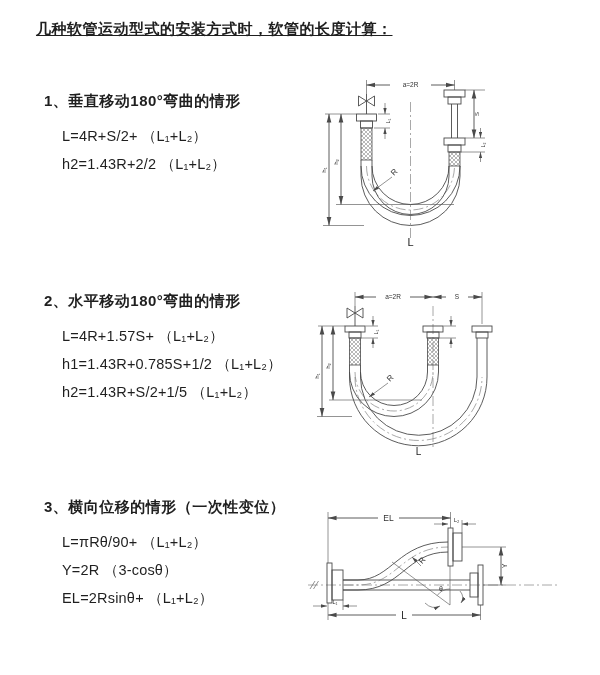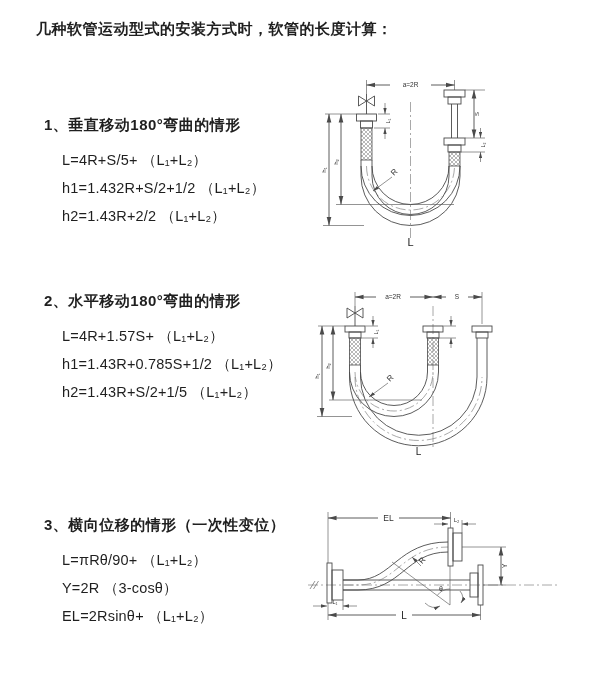--- a/index.html
+++ b/index.html
@@ -2,43 +2,42 @@
 <html><head>
 <meta charset="utf-8">
 <style>
   html,body { margin:0; padding:0; background:#fff; }
   .page {
     position:relative; width:600px; height:675px; background:#ffffff;
     font-family:"Liberation Sans", sans-serif; color:#1f1f1f; overflow:hidden;
   }
   .title {
     position:absolute; left:36px; top:20px;
-    font-size:15px; font-weight:700; letter-spacing:0.5px;
+    font-size:15px; font-weight:700; letter-spacing:0.5px;text-decoration:underline;
   }
   .sec { position:absolute; left:44px; }
   .sec-heading { margin:0 0 11px 0; font-size:15px; font-weight:700; letter-spacing:0.5px; }
   .formula { margin:0 0 0 18px; height:28px; line-height:28px; font-size:14.5px; font-weight:400; letter-spacing:0.2px; }
   .diag { position:absolute; }
   .ln   { fill:none; stroke:#4a4a4a; stroke-width:0.9; }
   .thin { fill:none; stroke:#5a5a5a; stroke-width:0.65; }
   .cl   { fill:none; stroke:#7a7a7a; stroke-width:0.65; stroke-dasharray:10 3 2 3; }
   text.dim { font-family:"Liberation Sans", sans-serif; fill:#333; }
   text.big { font-family:"Liberation Sans", sans-serif; fill:#222; }
 </style>
 </head>
 <body>
 
 <div class="page">
 
   <div class="title">几种软管运动型式的安装方式时，软管的长度计算：</div>
 
-  <section class="sec" style="top:116px">
+  <section class="sec" style="top:92px">
     <h2 class="sec-heading">1、垂直移动180°弯曲的情形</h2>
-    <div class="formula">L=4R+S/5+ （L₁+L₂）</div>
-    <div class="formula">h1=1.432R+S/2+1/2 （L₁+L₂）</div>
+    <div class="formula">L=4R+S/2+ （L₁+L₂）</div>
     <div class="formula">h2=1.43R+2/2 （L₁+L₂）</div>
   </section>
 
   <svg class="diag" style="left:312px;top:70px" width="280" height="190" viewBox="0 0 280 190">
     <defs>
       <marker id="m1" viewBox="0 0 10 6" refX="9.5" refY="3" markerWidth="10" markerHeight="6" orient="auto-start-reverse">
         <path d="M9.5,3 L0,0.4 L0,5.6 Z" fill="#4a4a4a"></path>
       </marker>
       <pattern id="h1" width="4" height="4" patternUnits="userSpaceOnUse">
         <path d="M0,4 L4,0 M0,0 L4,4" stroke="#8a8a8a" stroke-width="0.6"></path>
@@ -195,21 +194,21 @@
       <path class="ln" d="M50.5,95 A58.25,58.25 0 0 0 167,95"></path>
       <path class="cl" d="M45,95 A63.5,63.5 0 0 0 172,95"></path>
     </g>
 
     <line class="thin" x1="78" y1="101" x2="59" y2="115" marker-end="url(#m2)"></line>
     <text class="dim" font-size="8" x="82" y="98" text-anchor="middle" transform="rotate(-45 82,98)">R</text>
 
     <text class="big" font-size="10" x="108.5" y="173" text-anchor="middle">L</text>
   </svg>
 
-  <section class="sec" style="top:516px">
+  <section class="sec" style="top:498px">
     <h2 class="sec-heading">3、横向位移的情形（一次性变位）</h2>
     <div class="formula">L=πRθ/90+ （L₁+L₂）</div>
     <div class="formula">Y=2R （3-cosθ）</div>
     <div class="formula">EL=2Rsinθ+ （L₁+L₂）</div>
   </section>
 
   <svg class="diag" style="left:300px;top:500px" width="300" height="155" viewBox="0 0 300 155">
     <defs>
       <marker id="m3" viewBox="0 0 10 6" refX="9.5" refY="3" markerWidth="10" markerHeight="6" orient="auto-start-reverse">
         <path d="M9.5,3 L0,0.4 L0,5.6 Z" fill="#4a4a4a"></path>

